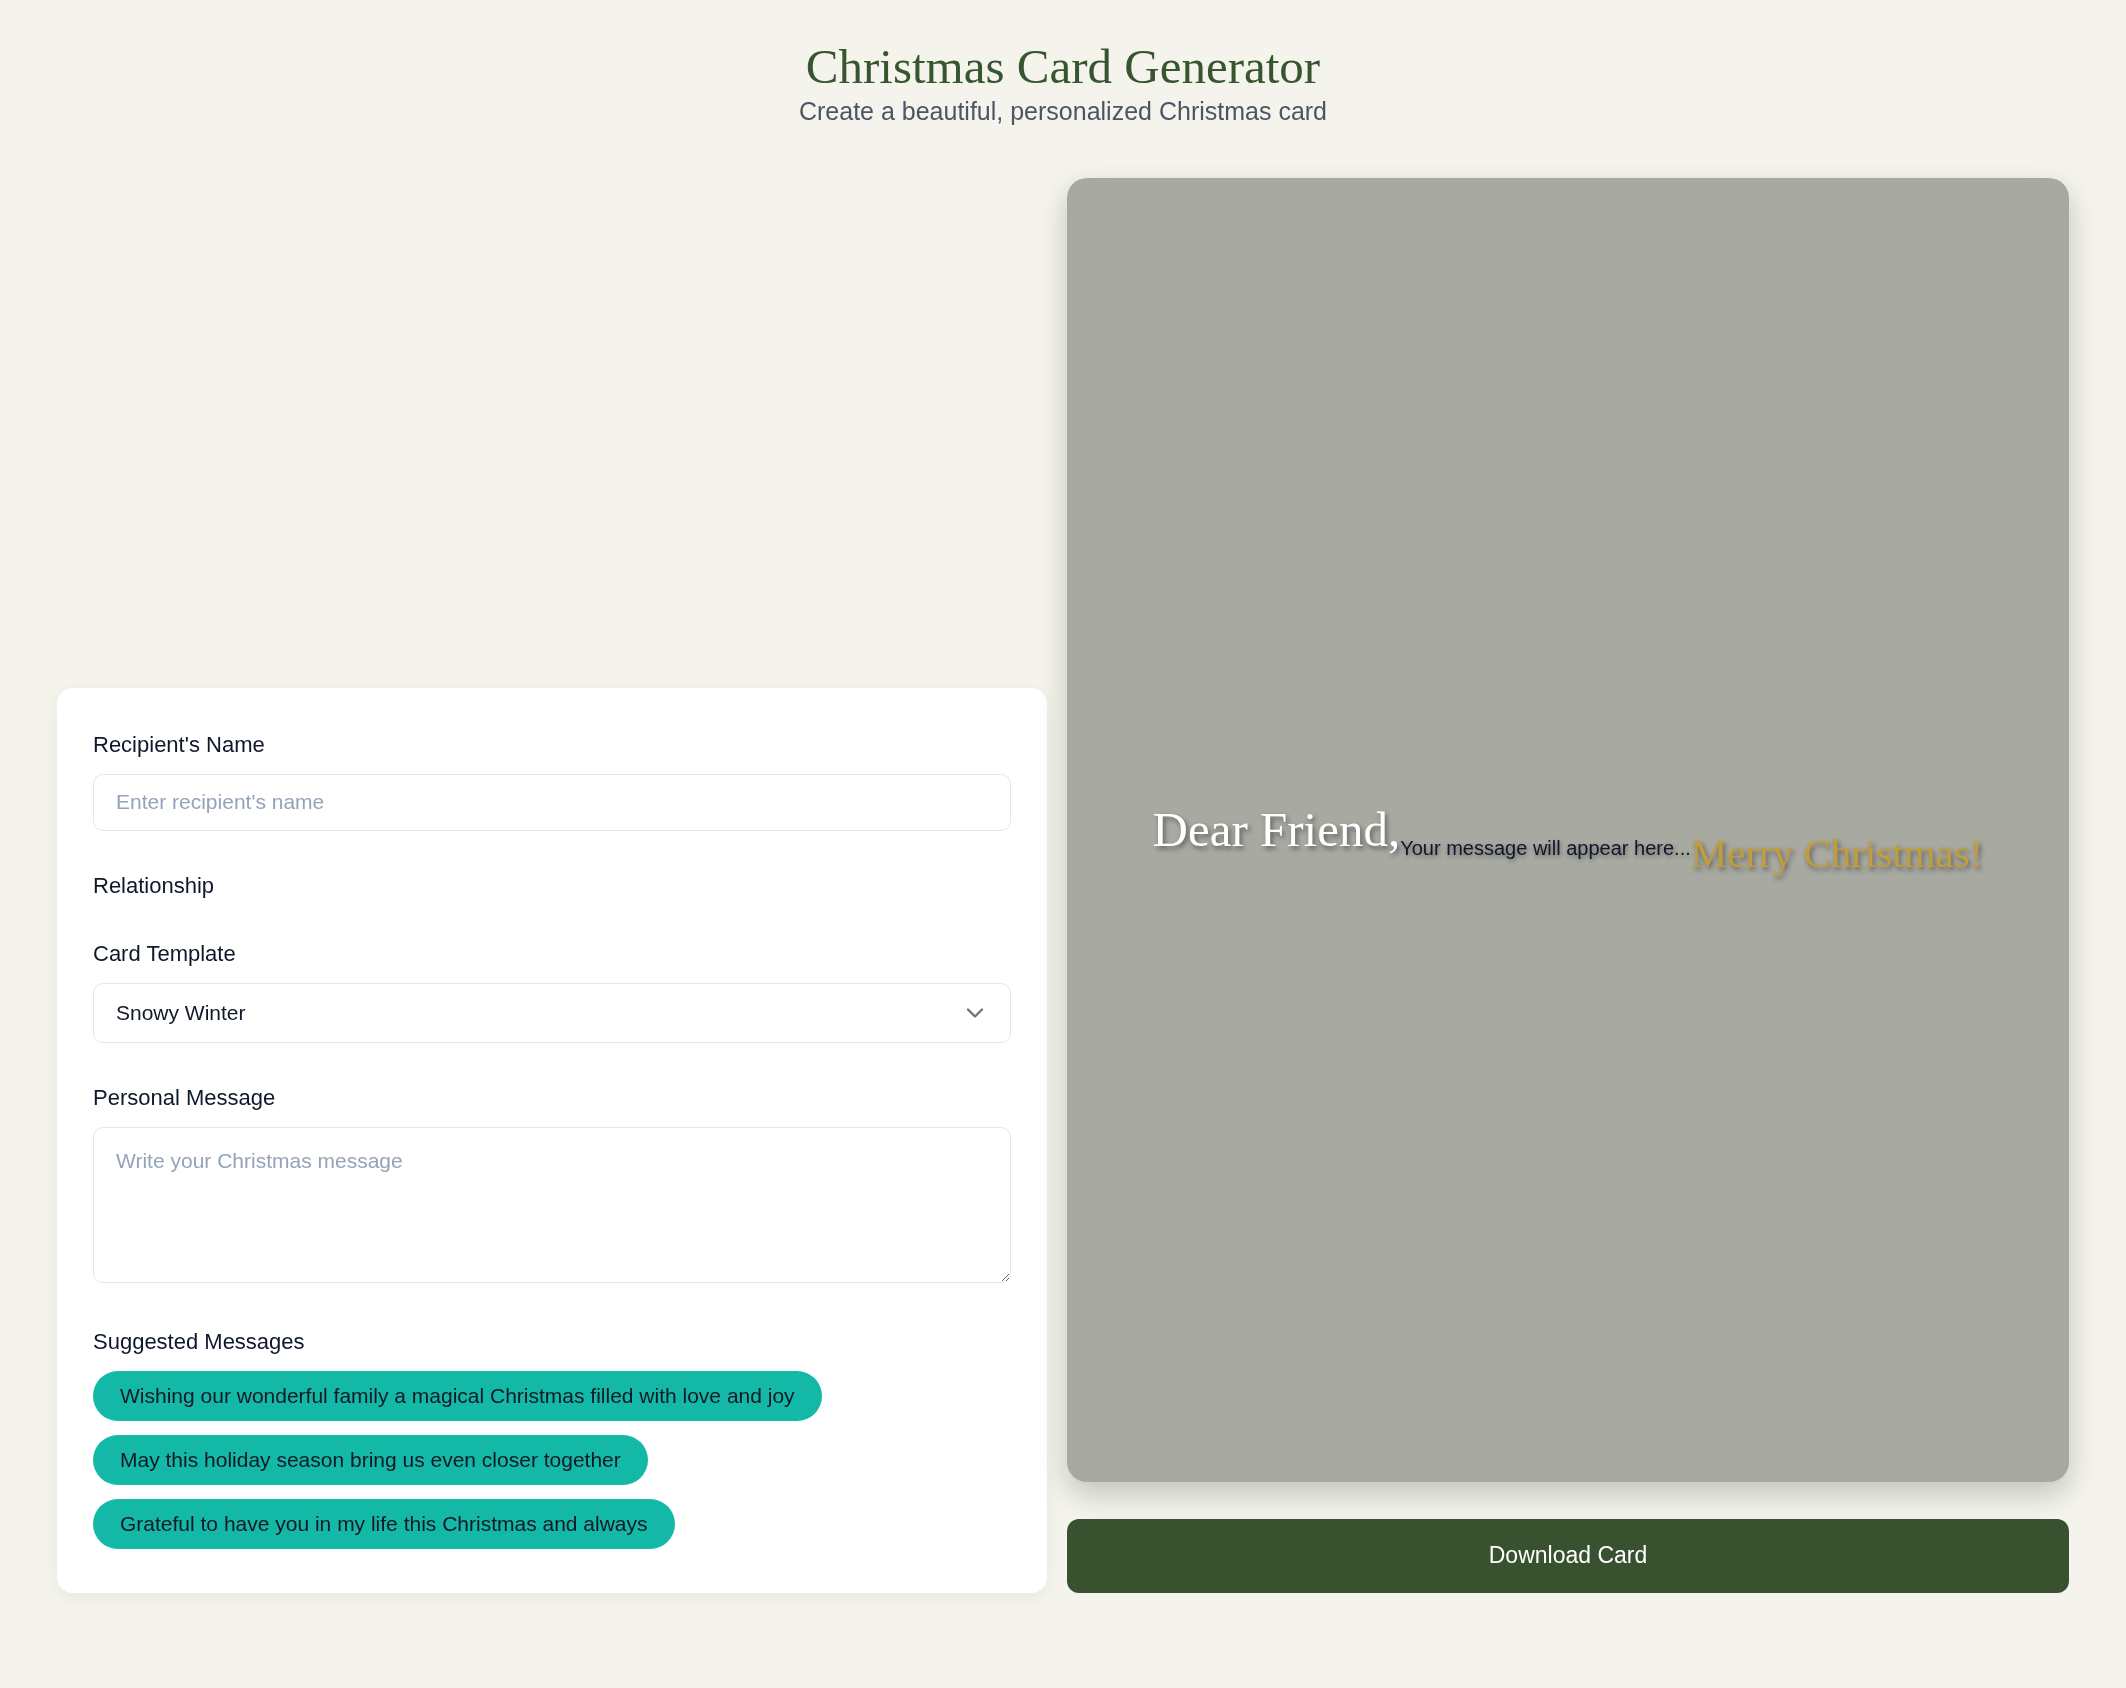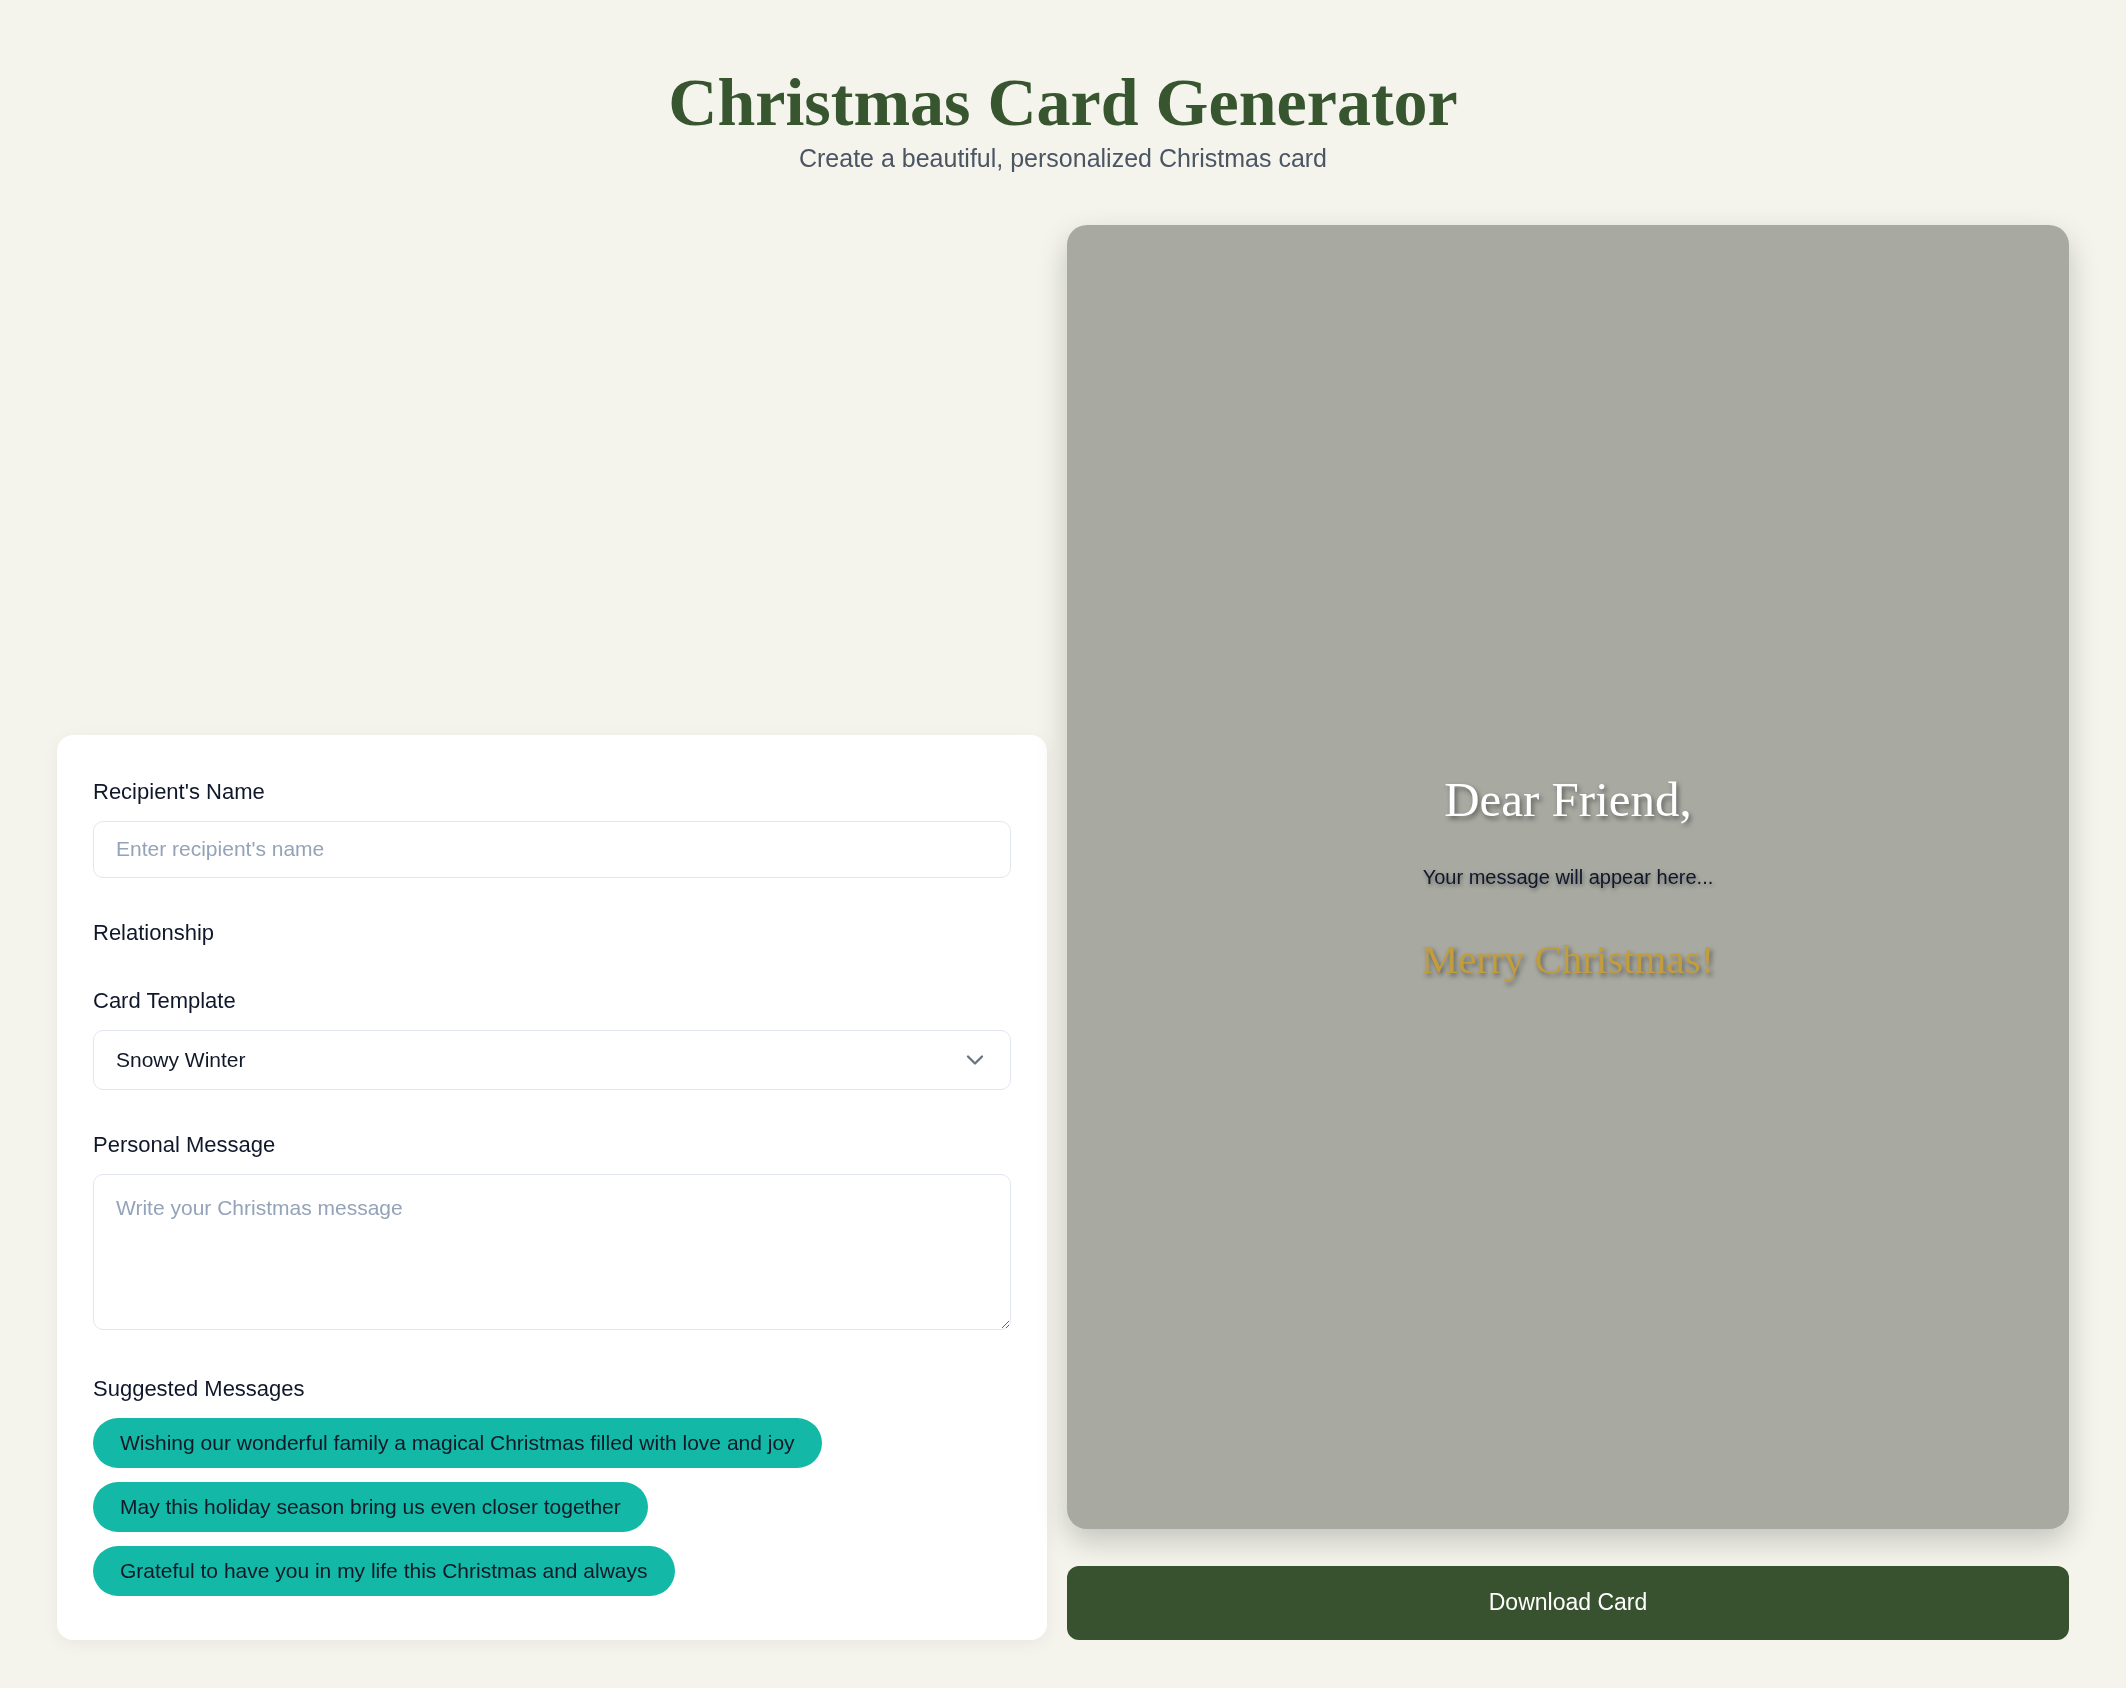--- a/index.html
+++ b/index.html
@@ -10,25 +10,24 @@
     font-family: "Liberation Sans", sans-serif;
     color: #0f172a;
   }
   
   .header {
     text-align: center;
     padding-top: 38px;
   }
   .title {
     font-family: "Liberation Serif", serif;
-    font-weight: 700;
-    font-size: 68px;
+    font-weight: 400;
+    font-size: 49px;
     line-height: 1.2;
     color: #37552f;
-    margin-top: 24px;
   }
   .subtitle {
     font-size: 25px;
     color: #4b5563;
   }
   
   .content {
     display: flex;
     align-items: flex-end;
     gap: 20px;
@@ -114,21 +113,21 @@
     display: flex;
     flex-direction: column;
   }
   .preview {
     width: 100%;
     height: 1304px;
     background: #a8a9a1;
     border-radius: 20px;
     box-shadow: 0 12px 30px rgba(0,0,0,0.20);
     display: flex;
-    flex-direction: column;
+    flex-direction: row;
     align-items: center;
     justify-content: center;
     text-align: center;
     padding: 0 60px;
   }
   .preview-greeting {
     font-family: "Liberation Serif", serif;
     font-size: 49px;
     color: #ffffff;
     text-shadow: 2px 3px 5px rgba(0,0,0,0.45);

